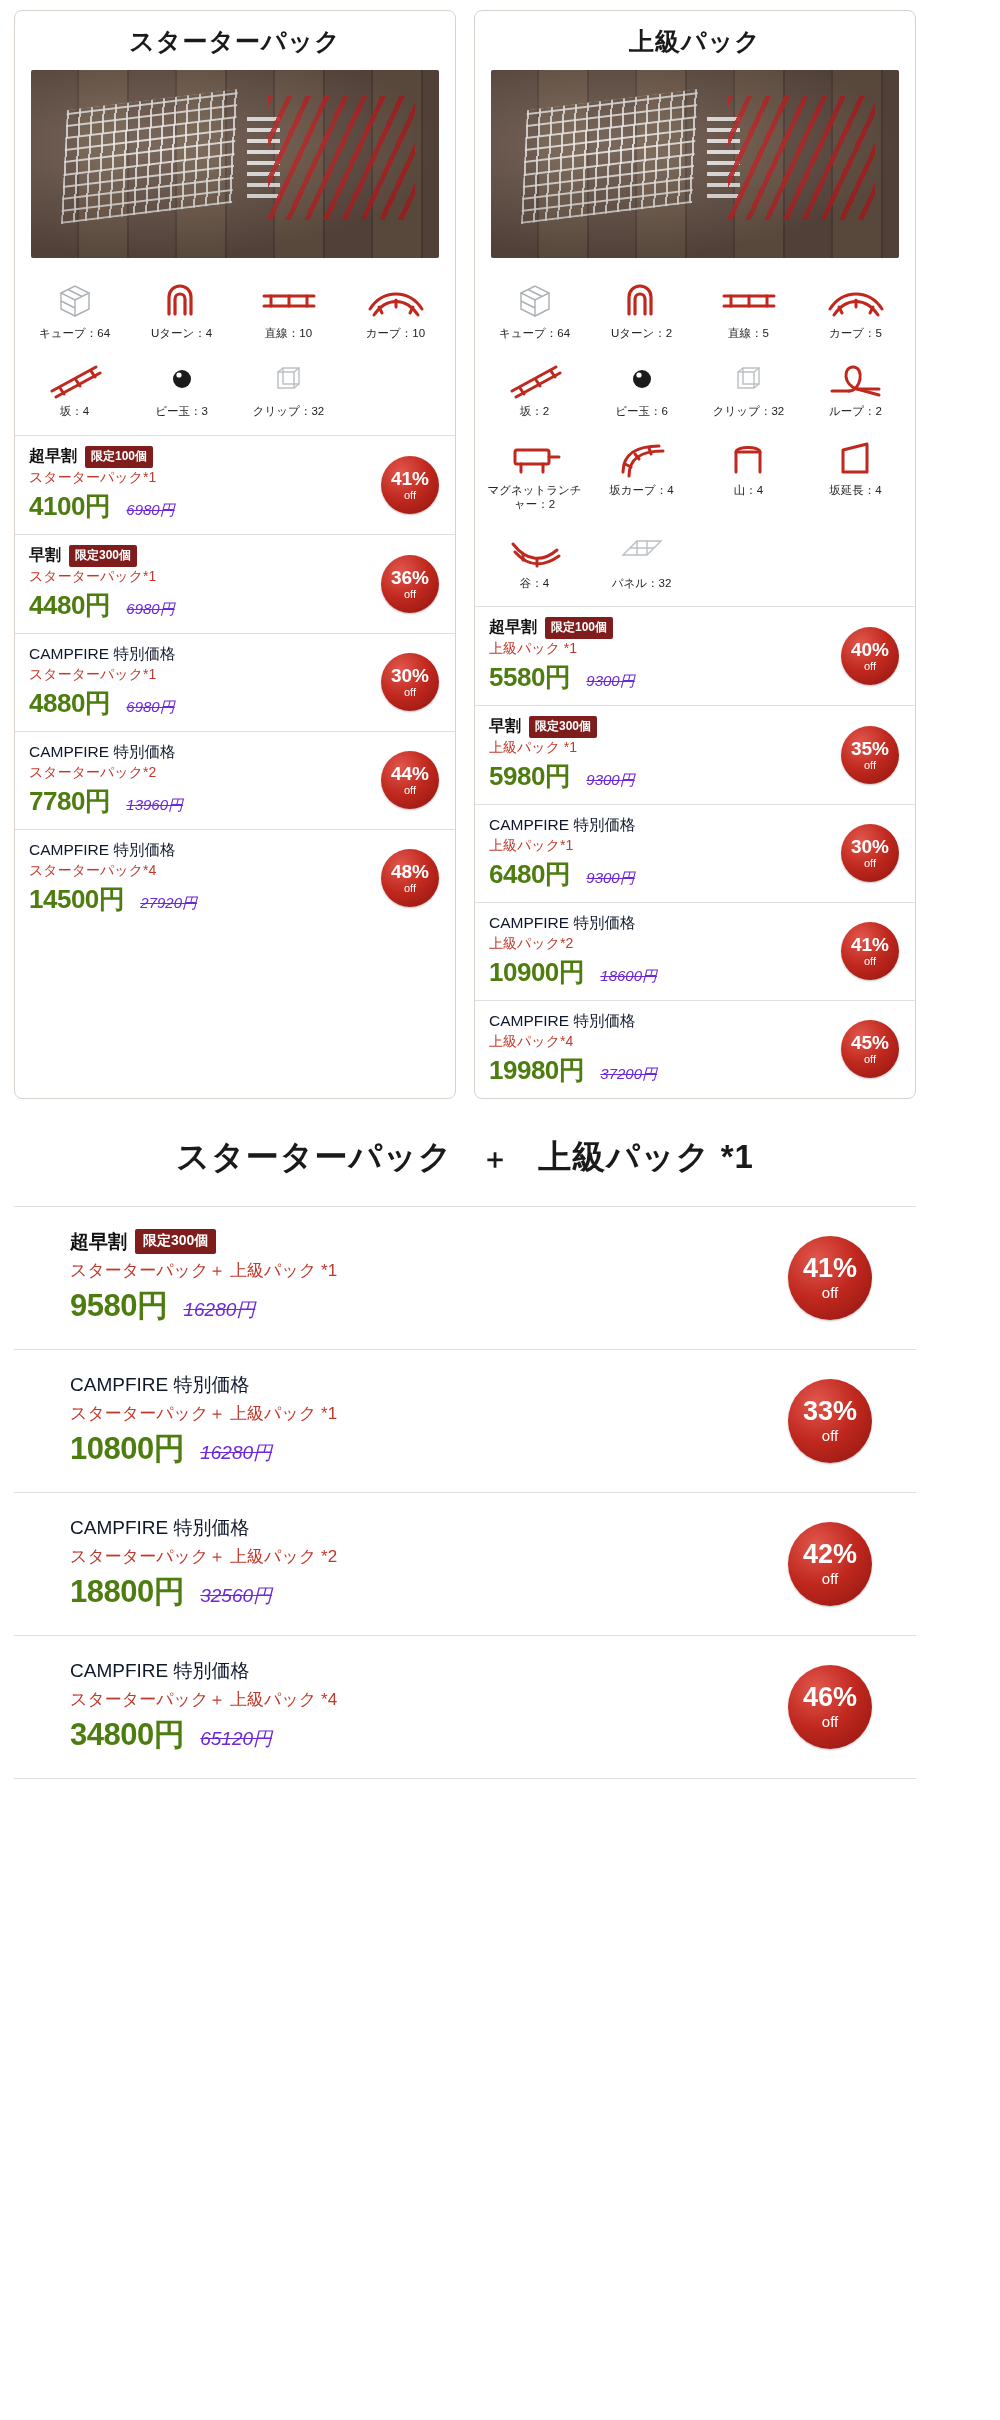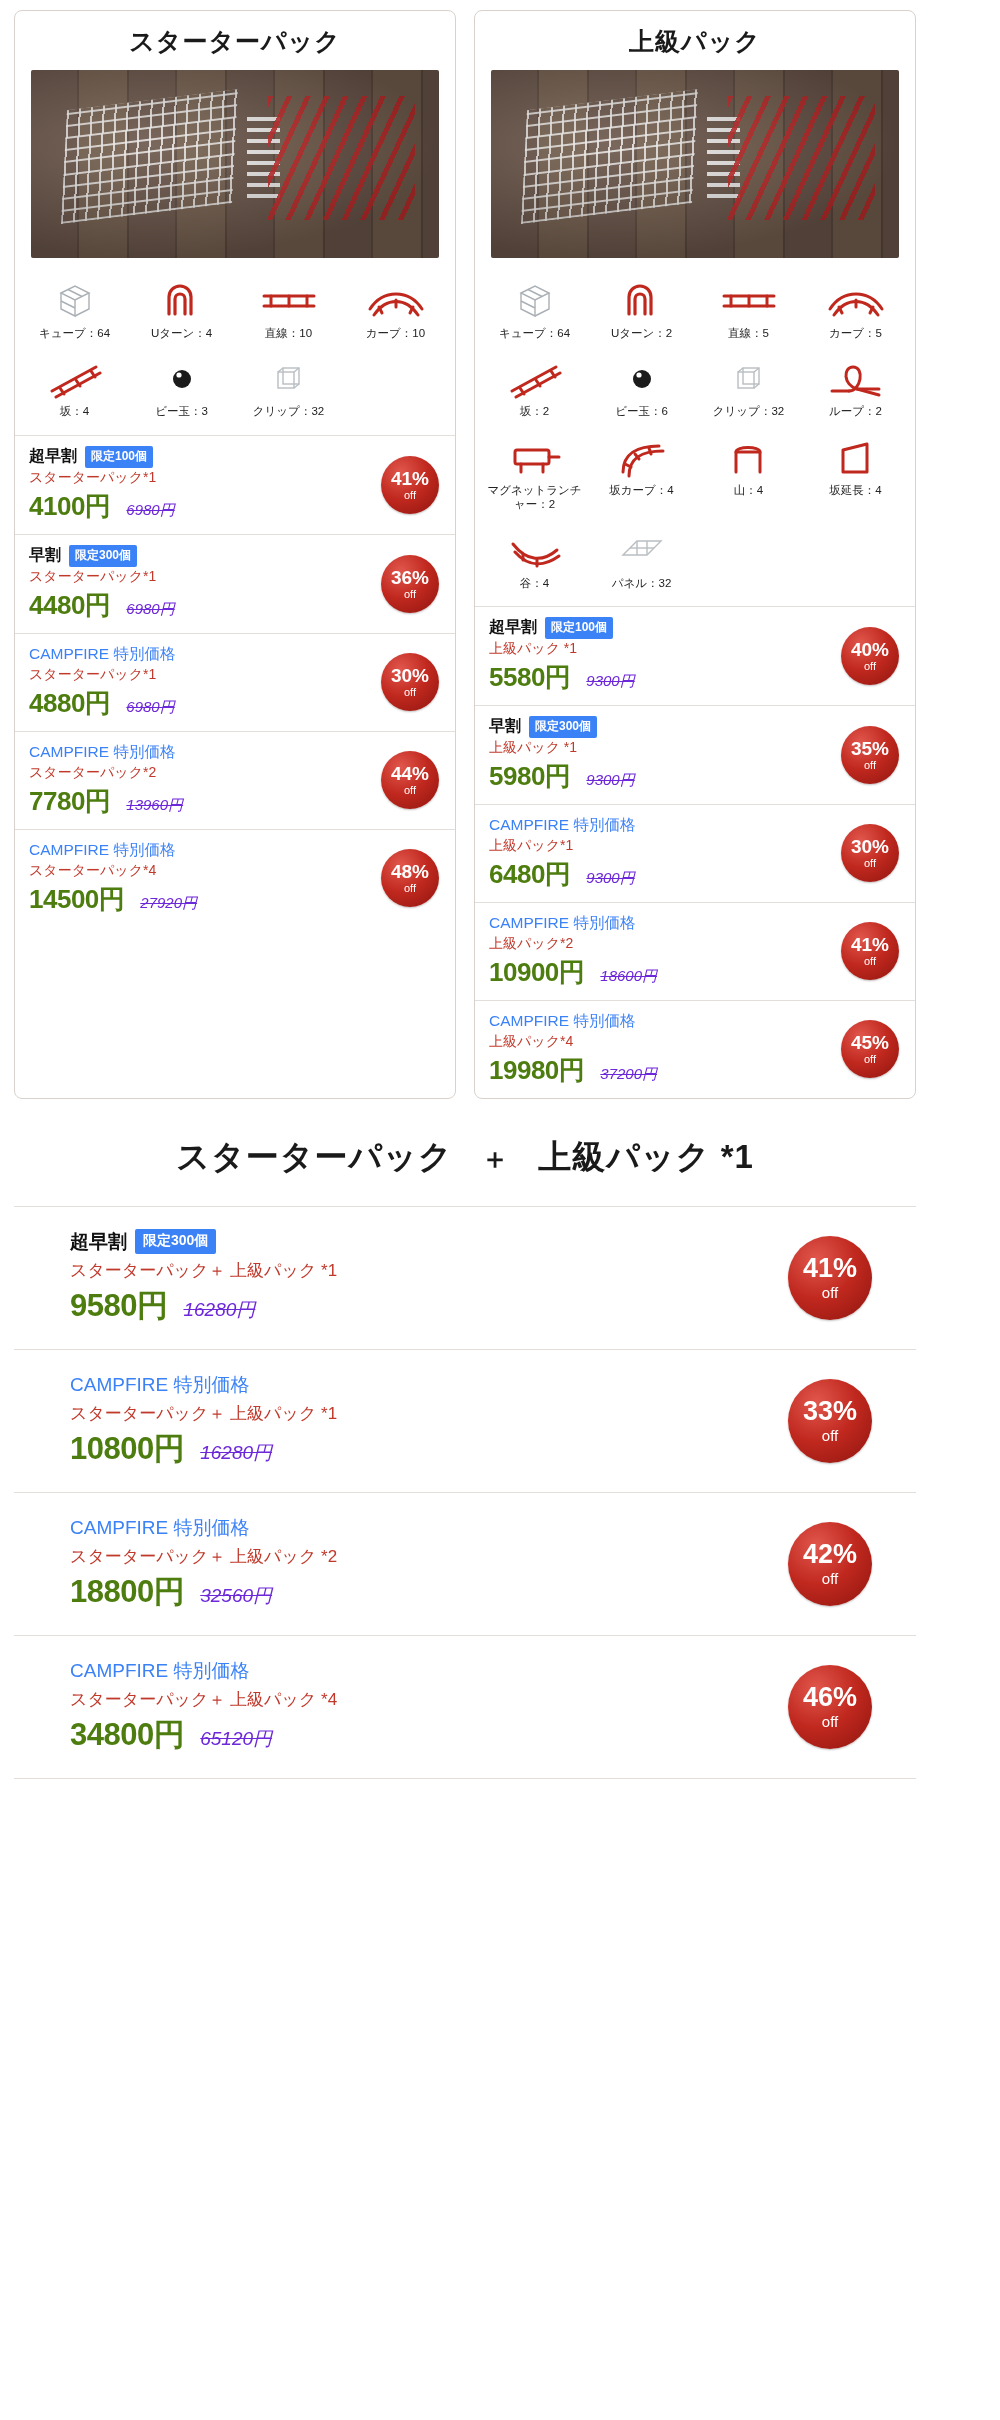--- a/index.html
+++ b/index.html
@@ -109,24 +109,24 @@
     align-items: center;
     gap: 8px;
     margin-bottom: 1px;
   }
   .pr-kicker {
     font-size: 16px;
     font-weight: bold;
     color: #111;
     white-space: nowrap;
   }
-  .pr-kicker.plain { font-weight: normal; font-size: 15.5px; color: #3b82f6; }
+  .pr-kicker.plain { font-weight: normal; font-size: 15.5px; color: #0f172a; }
   .pr-badge {
     display: inline-block;
-    background: #3b82f6;
+    background: #7f1d1d;
     color: #fff;
     font-size: 12px;
     font-weight: bold;
     padding: 2px 6px 3px 6px;
     border-radius: 2px;
     white-space: nowrap;
   }
   .pr-sub {
     font-size: 14px;
     color: #c0392b;

